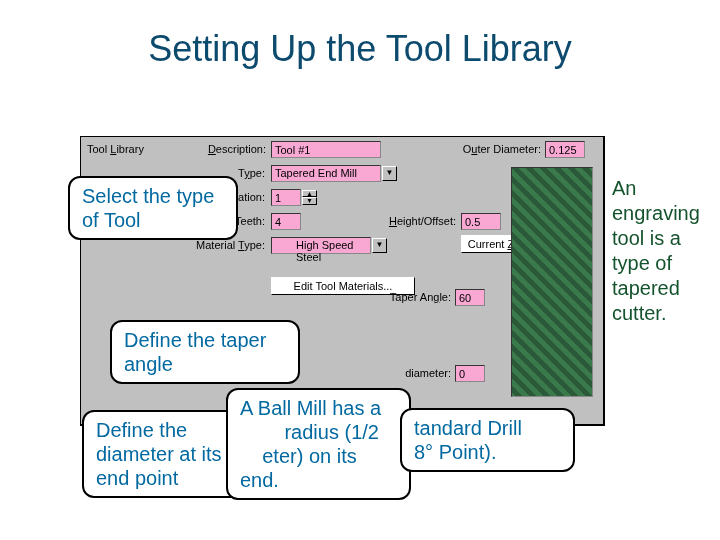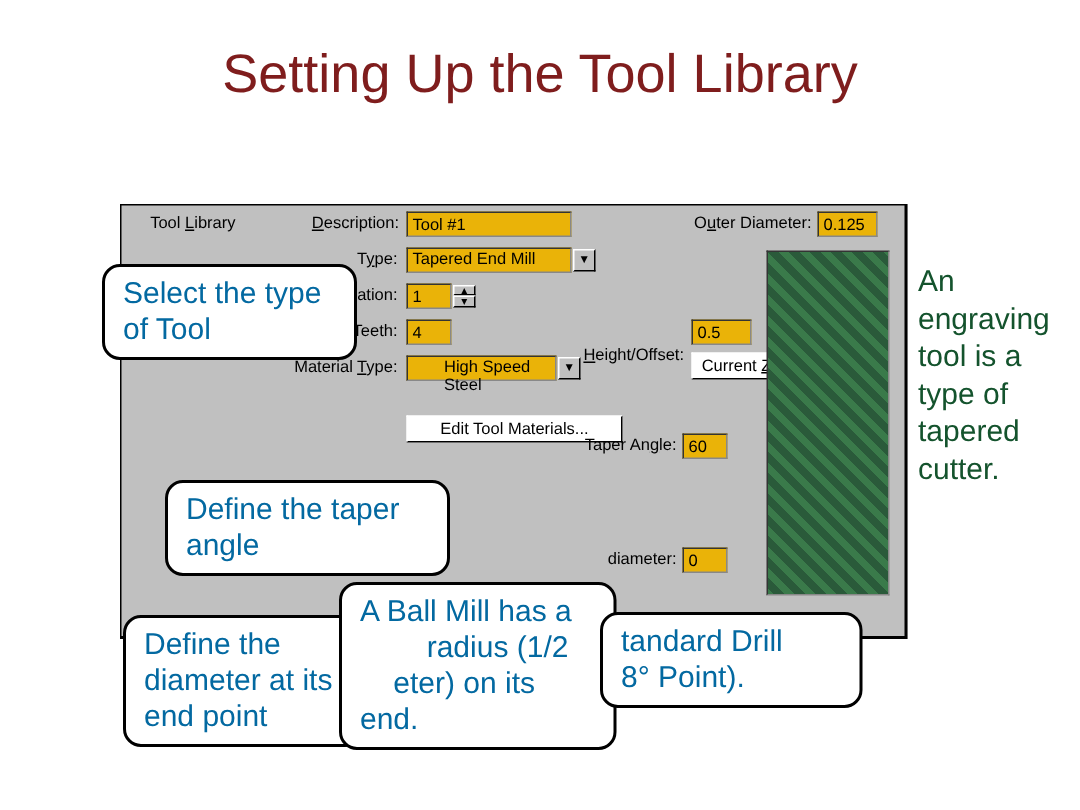--- a/index.html
+++ b/index.html
@@ -12,21 +12,21 @@
     position: relative;
     overflow: hidden;
   }
   .slide-title {
     position: absolute;
     top: 28px;
     left: 0;
     width: 100%;
     text-align: center;
     font-size: 36px;
-    color: #7f1d1d;
+    color: #0c4a6e;
     font-weight: 400;
   }
   .dialog {
     position: absolute;
     top: 136px;
     left: 80px;
     width: 525px;
     height: 290px;
     background: #c0c0c0;
     border: 1px solid #000;
@@ -62,21 +62,21 @@
     padding: 6px;
     height: calc(100% - 18px);
   }
   .lbl {
     position: absolute;
     font-size: 11px;
     text-align: right;
   }
   .inp {
     position: absolute;
-    background: #eab308;
+    background: #f9a8d4;
     border: 1px inset #888;
     height: 17px;
     padding: 1px 3px;
     font-size: 11px;
     font-family: inherit;
   }
   .sel-caret {
     position: absolute;
     width: 15px;
     height: 15px;
@@ -123,41 +123,41 @@
   .u { text-decoration: underline; }
 </style>
 </head>
 <body>
 
 <div class="slide-title">Setting Up the Tool Library</div>
 
 <div class="dialog">
   <div class="dlg-body">
 
-    <div class="lbl" style="left:6px; top:6px; width:70px; text-align:right;">Tool <span class="u">L</span>ibrary</div>
+    <div class="lbl" style="left:6px; top:6px; width:70px; text-align:left;">Tool <span class="u">L</span>ibrary</div>
 
     <div class="lbl" style="left:120px; top:6px; width:65px;"><span class="u">D</span>escription:</div>
     <input class="inp" style="left: 190px; top: 4px; width: 110px;" value="Tool #1">
 
     <div class="lbl" style="left:370px; top:6px; width:90px;">O<span class="u">u</span>ter Diameter:</div>
     <input class="inp" style="left: 464px; top: 4px; width: 40px;" value="0.125">
 
     <div class="lbl" style="left:148px; top:30px; width:36px;">T<span class="u">y</span>pe:</div>
     <div class="inp" style="left:190px; top:28px; width:110px;">Tapered End Mill</div>
     <div class="sel-caret" style="left:301px; top:29px;">▼</div>
 
     <div class="lbl" style="left:140px; top:54px; width:44px;"><span class="u">S</span>tation:</div>
     <input class="inp" style="left: 190px; top: 52px; width: 30px;" value="1">
     <div class="sel-caret" style="left:221px; top:53px; height:7px; line-height:5px;">▴</div>
     <div class="sel-caret" style="left:221px; top:60px; height:8px; line-height:5px;">▾</div>
 
     <div class="lbl" style="left:120px; top:78px; width:64px;"><span class="u">N</span>um Teeth:</div>
     <input class="inp" style="left: 190px; top: 76px; width: 30px;" value="4">
 
-    <div class="lbl" style="left:300px; top:78px; width:75px;margin-top:16px;"><span class="u">H</span>eight/Offset:</div>
+    <div class="lbl" style="left:300px; top:78px; width:75px;"><span class="u">H</span>eight/Offset:</div>
     <input class="inp" style="left: 380px; top: 76px; width: 40px;" value="0.5">
 
     <div class="lbl" style="left:108px; top:102px; width:76px;">Material <span class="u">T</span>ype:</div>
     <div class="inp" style="left:190px; top:100px; width:100px;padding-left:24px;">High Speed Steel</div>
     <div class="sel-caret" style="left:291px; top:101px;">▼</div>
 
     <div class="btn3d" style="left:380px; top:98px; width:60px;">Current <span class="u">Z</span></div>
 
     <div class="btn3d" style="left:190px; top:140px; width:144px;text-align:center;">Edit Tool Materials...</div>
 

